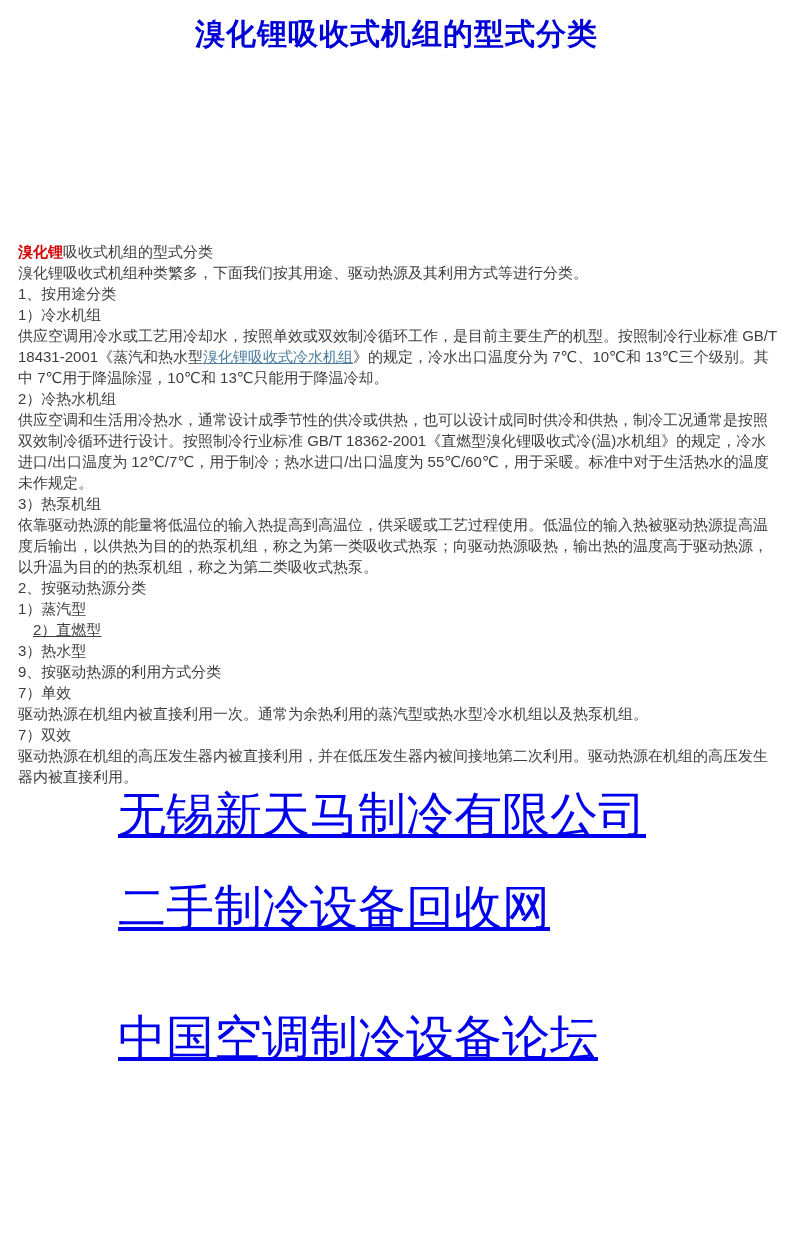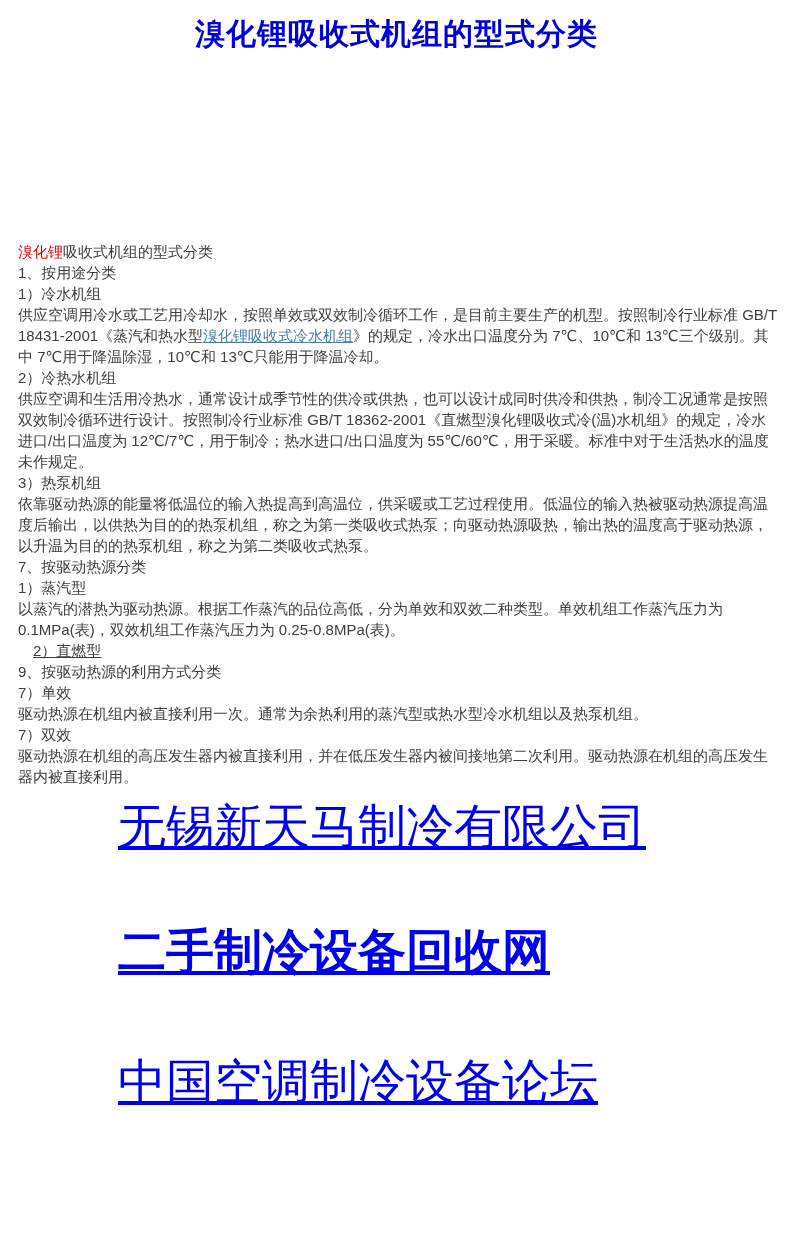--- a/index.html
+++ b/index.html
@@ -29,21 +29,21 @@
     font-family: "Liberation Sans", "DejaVu Sans", sans-serif;
     font-size: 15px;
     line-height: 21px;
     color: #3e3e3e;
   }
   .article p {
     margin: 0;
   }
   .hl {
     color: #d40000;
-    font-weight: normal;
+    font-weight: bold;
   }
   .inline-link {
     color: #4a7c9e;
     text-decoration: underline;
     cursor: pointer;
   }
   .indent {
     padding-left: 15px;
     text-decoration: underline;
   }
@@ -55,53 +55,54 @@
     display: block;
     width: max-content;
     font-family: "Liberation Serif", "DejaVu Serif", serif;
     font-size: 48px;
     line-height: 1.18;
     font-weight: normal;
     color: #0000ee;
     text-decoration: underline;
     cursor: pointer;
   }
-  .big-link.l1 { margin-top: 12px; }
-  .big-link.l2 { margin-top: 68px; font-weight: bold; }
+  .big-link.l1 { margin-top: 0; }
+  .big-link.l2 { margin-top: 36px; }
   .big-link.l3 { margin-top: 74px; }
 </style>
 </head>
 <body>
 
 <div class="page">
 
   <h1 class="title">溴化锂吸收式机组的型式分类</h1>
 
   <div class="article">
     <p><span class="hl">溴化锂</span><span>吸收式机组的型式分类</span></p>
 
+    <p>溴化锂吸收式机组种类繁多，下面我们按其用途、驱动热源及其利用方式等进行分类。</p>
 
     <p>1、按用途分类</p>
 
     <p>1）冷水机组</p>
     <p><span>供应空调用冷水或工艺用冷却水，按照单效或双效制冷循环工作，是目前主要生产的机型。按照制冷行业标准 GB/T 18431-2001《蒸汽和热水型</span><a class="inline-link">溴化锂吸收式冷水机组</a><span>》的规定，冷水出口温度分为 7℃、10℃和 13℃三个级别。其中 7℃用于降温除湿，10℃和 13℃只能用于降温冷却。</span></p>
 
     <p>2）冷热水机组</p>
     <p>供应空调和生活用冷热水，通常设计成季节性的供冷或供热，也可以设计成同时供冷和供热，制冷工况通常是按照双效制冷循环进行设计。按照制冷行业标准 GB/T 18362-2001《直燃型溴化锂吸收式冷(温)水机组》的规定，冷水进口/出口温度为 12℃/7℃，用于制冷；热水进口/出口温度为 55℃/60℃，用于采暖。标准中对于生活热水的温度未作规定。</p>
 
     <p>3）热泵机组</p>
     <p>依靠驱动热源的能量将低温位的输入热提高到高温位，供采暖或工艺过程使用。低温位的输入热被驱动热源提高温度后输出，以供热为目的的热泵机组，称之为第一类吸收式热泵；向驱动热源吸热，输出热的温度高于驱动热源，以升温为目的的热泵机组，称之为第二类吸收式热泵。</p>
 
-    <p>7、按驱动热源分类</p>
+    <p>2、按驱动热源分类</p>
 
     <p>1）蒸汽型</p>
-    <p>以蒸汽的潜热为驱动热源。根据工作蒸汽的品位高低，分为单效和双效二种类型。单效机组工作蒸汽压力为 0.1MPa(表)，双效机组工作蒸汽压力为 0.25-0.8MPa(表)。</p>
 
     <p class="indent">2）直燃型</p>
 
+    <p>3）热水型</p>
 
     <p>9、按驱动热源的利用方式分类</p>
 
     <p>7）单效</p>
     <p>驱动热源在机组内被直接利用一次。通常为余热利用的蒸汽型或热水型冷水机组以及热泵机组。</p>
 
     <p>7）双效</p>
     <p>驱动热源在机组的高压发生器内被直接利用，并在低压发生器内被间接地第二次利用。驱动热源在机组的高压发生器内被直接利用。</p>
   </div>
 

